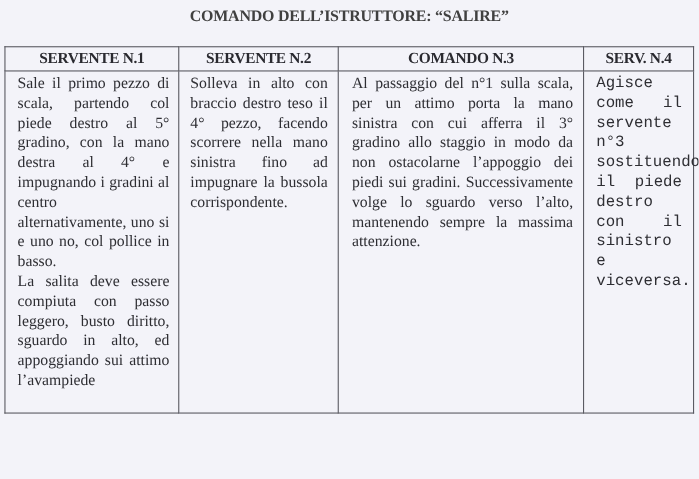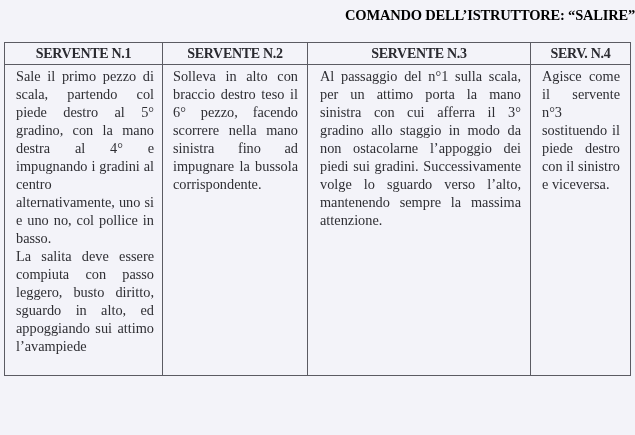--- a/index.html
+++ b/index.html
@@ -13,25 +13,25 @@
     body {
       position: relative;
       font-family: "Liberation Serif", "DejaVu Serif", serif;
       color: #2e2e33;
     }
     .title {
       position: absolute;
       left: 0;
       top: 7px;
       width: 635px;
-      text-align: right;
+      text-align: center;
       font-weight: bold;
       font-size: 14.5px;
       letter-spacing: -0.2px;
-      color: #000000;
+      color: #404040;
     }
     .doc-table {
       position: absolute;
       left: 4px;
       top: 42px;
       width: 626px;
       height: 334px;
       border-collapse: collapse;
       table-layout: fixed;
     }
@@ -51,52 +51,52 @@
     }
     .doc-table td {
       padding: 2px 8px 0 11px;
       font-size: 14.3px;
       line-height: 18px;
       text-align: justify;
       color: #2e2e33;
     }
     .doc-table td.c2 { padding-left: 10px; padding-right: 9px; }
     .doc-table td.c3 { padding-left: 12px; padding-right: 9px; font-family: Liberation Serif, serif; }
-    .doc-table td.c4 { padding-left: 11px; padding-right: 10px; }
+    .doc-table td.c4 { padding-left: 11px; padding-right: 10px; font-family: Liberation Mono, monospace; }
     .para { display: block; }
     .para-last { text-align-last: left; }
   </style>
 </head>
 <body>
 
 <div class="title">COMANDO DELL’ISTRUTTORE: “SALIRE”</div>
 
 <table class="doc-table">
   <colgroup>
     <col style="width:158px">
     <col style="width:145px">
     <col style="width:223px">
     <col style="width:100px">
   </colgroup>
   <thead>
     <tr>
       <th>SERVENTE N.1</th>
       <th>SERVENTE N.2</th>
-      <th>SERVENTE N.3</th>
+      <th>COMANDO N.3</th>
       <th>SERV.  N.4</th>
     </tr>
   </thead>
   <tbody>
     <tr>
       <td class="c1">
         <span class="para">Sale il primo pezzo di scala, partendo col piede destro al 5° gradino, con la mano destra al 4° e impugnando i gradini al centro alternativamente, uno si e uno no, col pollice in basso.</span>
         <span class="para para-last">La salita deve essere compiuta con passo leggero, busto diritto, sguardo in alto, ed appoggiando sui attimo l’avampiede</span>
       </td>
       <td class="c2">
-        <span class="para para-last">Solleva in alto con braccio destro teso il 6° pezzo, facendo scorrere nella mano sinistra fino ad impugnare la bussola corrispondente.</span>
+        <span class="para para-last">Solleva in alto con braccio destro teso il 4° pezzo, facendo scorrere nella mano sinistra fino ad impugnare la bussola corrispondente.</span>
       </td>
       <td class="c3">
         <span class="para para-last">Al passaggio del n°1 sulla scala, per un attimo porta la mano sinistra con cui afferra il 3° gradino allo staggio in modo da non ostacolarne l’appoggio dei piedi sui gradini. Successivamente volge lo sguardo verso l’alto, mantenendo sempre la massima attenzione.</span>
       </td>
       <td class="c4">
         <span class="para para-last">Agisce come il servente n°3 sostituendo il piede destro con il sinistro e viceversa.</span>
       </td>
     </tr>
   </tbody>
 </table>

